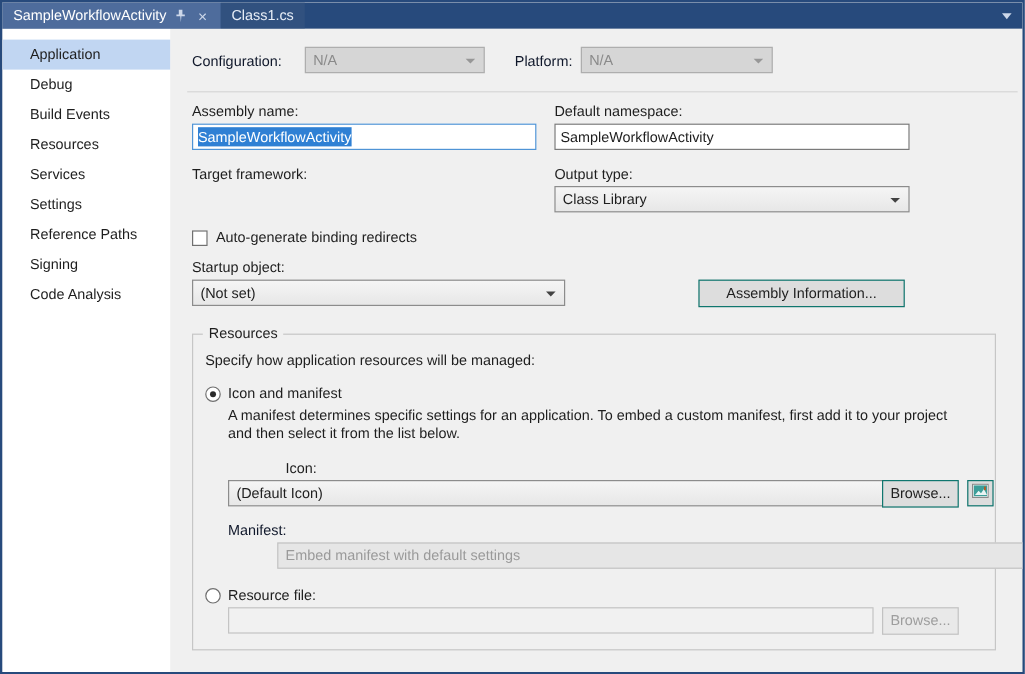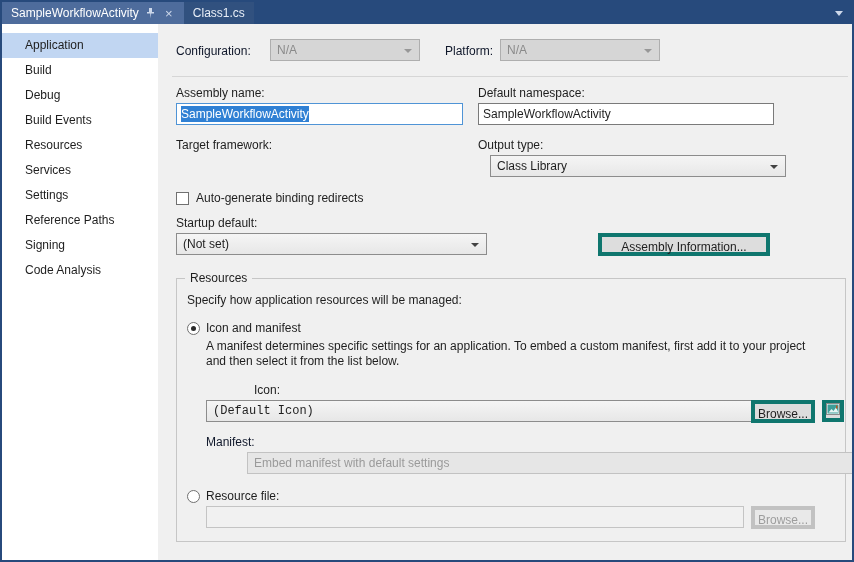--- a/index.html
+++ b/index.html
@@ -5,37 +5,37 @@
   html,body{margin:0;padding:0;}
   body{font-family:"Liberation Sans",sans-serif;font-size:12px;color:#1e1e1e;background:#ffffff;}
   .window{position:relative;width:854px;height:562px;border:2px solid #274a7c;background:#f0f0f0;box-sizing:border-box;overflow:hidden;}
   .tabbar{position:relative;height:22px;background:#274a7c;display:flex;align-items:stretch;}
   .tab{display:flex;align-items:center;gap:6px;padding:0 9px;color:#ffffff;white-space:nowrap;cursor:default;}
   .tab.active{background:#4e6c9c;}
   .tab.inactive{background:#31517f;color:#e8eef7;}
   .ticon{display:flex;align-items:center;justify-content:center;width:12px;height:14px;color:#cdd8ea;font-size:13px;line-height:1;}
   .tabbar-arrow{position:absolute;right:9px;top:9px;width:0;height:0;border-left:4px solid transparent;border-right:4px solid transparent;border-top:5px solid #cdd8ea;}
   .bodyrow{position:absolute;top:22px;left:0;right:0;bottom:0;display:flex;}
-  .sidebar{width:156px;background:#ffffff;padding-top:9px;box-sizing:border-box;flex:none;}
+  .sidebar{width:140px;background:#ffffff;padding-top:9px;box-sizing:border-box;flex:none;}
   .side-item{height:25px;line-height:25px;padding-left:23px;cursor:default;}
   .side-item.selected{background:#c1d6f2;}
   .content{position:relative;flex:1;background:#f0f0f0;}
   .lbl{position:absolute;white-space:nowrap;line-height:15px;}
   .lbl.dis{color:#0f172a;}
   .combo{position:absolute;height:22px;box-sizing:border-box;background:linear-gradient(#f5f5f5,#e7e7e7);border:1px solid #8c8c8c;line-height:20px;padding:0 22px 0 6px;overflow:hidden;white-space:nowrap;cursor:default;}
   .combo:after{content:"";position:absolute;right:7px;top:9px;border-left:4px solid transparent;border-right:4px solid transparent;border-top:4px solid #424242;}
   .combo.dis-dark{background:#d6d6d6;border-color:#aeaeae;color:#8a8a8a;}
   .combo.dis-dark:after{border-top-color:#979797;}
   .combo.dis{background:#e6e6e6;border-color:#c2c2c2;color:#9a9a9a;}
   .combo.dis:after{border-top-color:#a8a8a8;}
   .tinput{position:absolute;height:22px;box-sizing:border-box;background:#ffffff;border:1px solid #7a7a7a;line-height:20px;padding:0 4px;white-space:nowrap;overflow:hidden;}
   .tinput.focus{border-color:#4f94d6;}
   .tinput .sel{background:#2f80d4;color:#ffffff;padding:1px 0;}
   .tinput.dis{background:#f1f1f1;border-color:#c4c4c4;}
-  .btn{position:absolute;height:23px;box-sizing:border-box;background:#dddddd;border:4px solid #0f766e;text-align:center;line-height:21px;cursor:default;}
+  .btn{position:absolute;height:23px;box-sizing:border-box;background:#dddddd;border:1px solid #0f766e;text-align:center;line-height:21px;cursor:default;}
   .btn.dis{background:#e9e9e9;border-color:#c2c2c2;color:#9d9d9d;}
   .checkbox{position:absolute;width:13px;height:13px;box-sizing:border-box;background:#ffffff;border:1px solid #707070;}
   .radio{position:absolute;width:13px;height:13px;box-sizing:border-box;background:#ffffff;border:1px solid #707070;border-radius:50%;}
   .radio.on:after{content:"";position:absolute;left:3px;top:3px;width:5px;height:5px;border-radius:50%;background:#2b2b2b;}
   .sep{position:absolute;height:1px;background:#d6d6d6;}
   .groupbox{position:absolute;border:1px solid #c6c6c6;box-sizing:border-box;}
   .gb-title{position:absolute;top:-8px;left:8px;background:#f0f0f0;padding:0 5px;line-height:15px;}
   .help{position:absolute;line-height:15px;}
   .iconbtn{display:flex;align-items:center;justify-content:center;padding:0;}
 </style>
@@ -57,21 +57,20 @@
     <div class="tab inactive">
       <span>Class1.cs</span>
     </div>
     <div class="tabbar-arrow"></div>
   </div>
 
   <div class="bodyrow">
 
     <div class="sidebar">
       <div class="side-item selected">Application</div>
-      <div class="side-item">Build</div>
       <div class="side-item">Debug</div>
       <div class="side-item">Build Events</div>
       <div class="side-item">Resources</div>
       <div class="side-item">Services</div>
       <div class="side-item">Settings</div>
       <div class="side-item">Reference Paths</div>
       <div class="side-item">Signing</div>
       <div class="side-item">Code Analysis</div>
     </div>
 
@@ -83,41 +82,41 @@
       <div class="combo dis-dark" style="left:342px;top:15px;width:160px;">N/A</div>
       <div class="sep" style="left:14px;right:4px;top:52px;"></div>
 
       <div class="lbl" style="left:18px;top:62px;">Assembly name:</div>
       <div class="tinput focus" style="left:18px;top:79px;width:287px;"><span class="sel">SampleWorkflowActivity</span></div>
       <div class="lbl" style="left:320px;top:62px;">Default namespace:</div>
       <div class="tinput" style="left:320px;top:79px;width:296px;">SampleWorkflowActivity</div>
 
       <div class="lbl" style="left:18px;top:114px;">Target framework:</div>
       <div class="lbl" style="left:320px;top:114px;">Output type:</div>
-      <div class="combo" style="left:320px;top:131px;width:296px;margin-left:12px;">Class Library</div>
+      <div class="combo" style="left:320px;top:131px;width:296px;">Class Library</div>
 
       <div class="checkbox" style="left:18px;top:168px;"></div>
       <div class="lbl" style="left:38px;top:167px;">Auto-generate binding redirects</div>
 
-      <div class="lbl" style="left:18px;top:192px;">Startup default:</div>
+      <div class="lbl" style="left:18px;top:192px;">Startup object:</div>
       <div class="combo" style="left:18px;top:209px;width:311px;">(Not set)</div>
       <div class="btn" style="left:440px;top:209px;width:172px;">Assembly Information...</div>
 
       <div class="groupbox" style="left:18px;top:254px;width:670px;height:264px;">
         <div class="gb-title">Resources</div>
 
         <div class="lbl" style="left:10px;top:14px;">Specify how application resources will be managed:</div>
 
         <div class="radio on" style="left:10px;top:43px;"></div>
         <div class="lbl" style="left:29px;top:42px;">Icon and manifest</div>
 
         <div class="help" style="left:29px;top:60px;width:600px;">A manifest determines specific settings for an application. To embed a custom manifest, first add it to your project and then select it from the list below.</div>
 
         <div class="lbl" style="left:29px;top:104px;margin-left:48px;">Icon:</div>
-        <div class="combo" style="left:29px;top:121px;width:608px;font-family:Liberation Mono, monospace;">(Default Icon)</div>
+        <div class="combo" style="left:29px;top:121px;width:608px;">(Default Icon)</div>
         <div class="btn" style="left:574px;top:121px;width:64px;">Browse...</div>
         <div class="btn iconbtn" style="left:645px;top:121px;width:22px;height:22px;">
           <span>
             <svg width="14" height="12" viewBox="0 0 14 12">
                 <rect x="0.5" y="0.5" width="13" height="11" fill="#ffffff" stroke="#8a8a8a"></rect>
                 <rect x="1.5" y="1.5" width="11" height="9" fill="#3d9e99"></rect>
                 <path d="M2.5 9.5 l3-3.5 2 2 2.5-3.5 2.5 5z" fill="#e8f4f3"></path>
                 <rect x="10" y="2.5" width="1.5" height="3" fill="#b8581f"></rect>
               </svg>
           </span>

